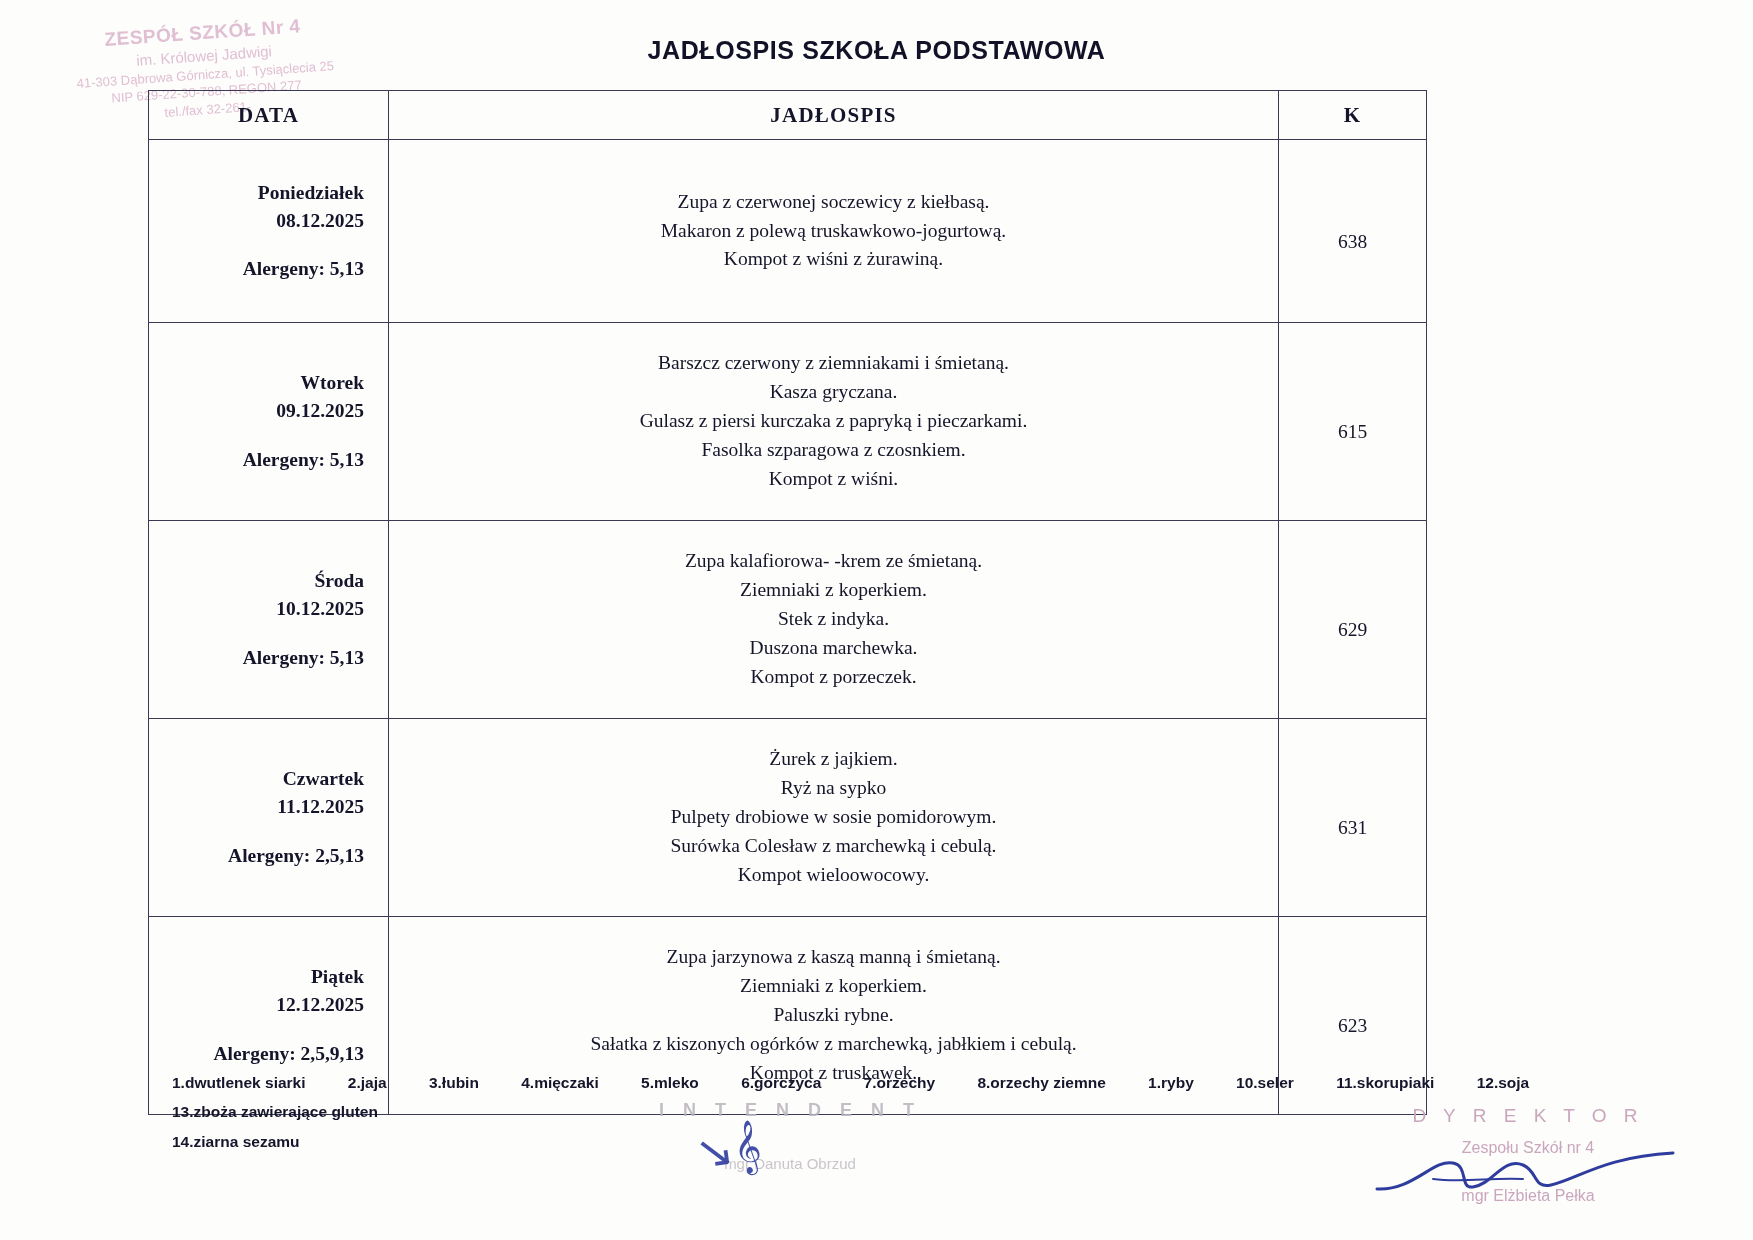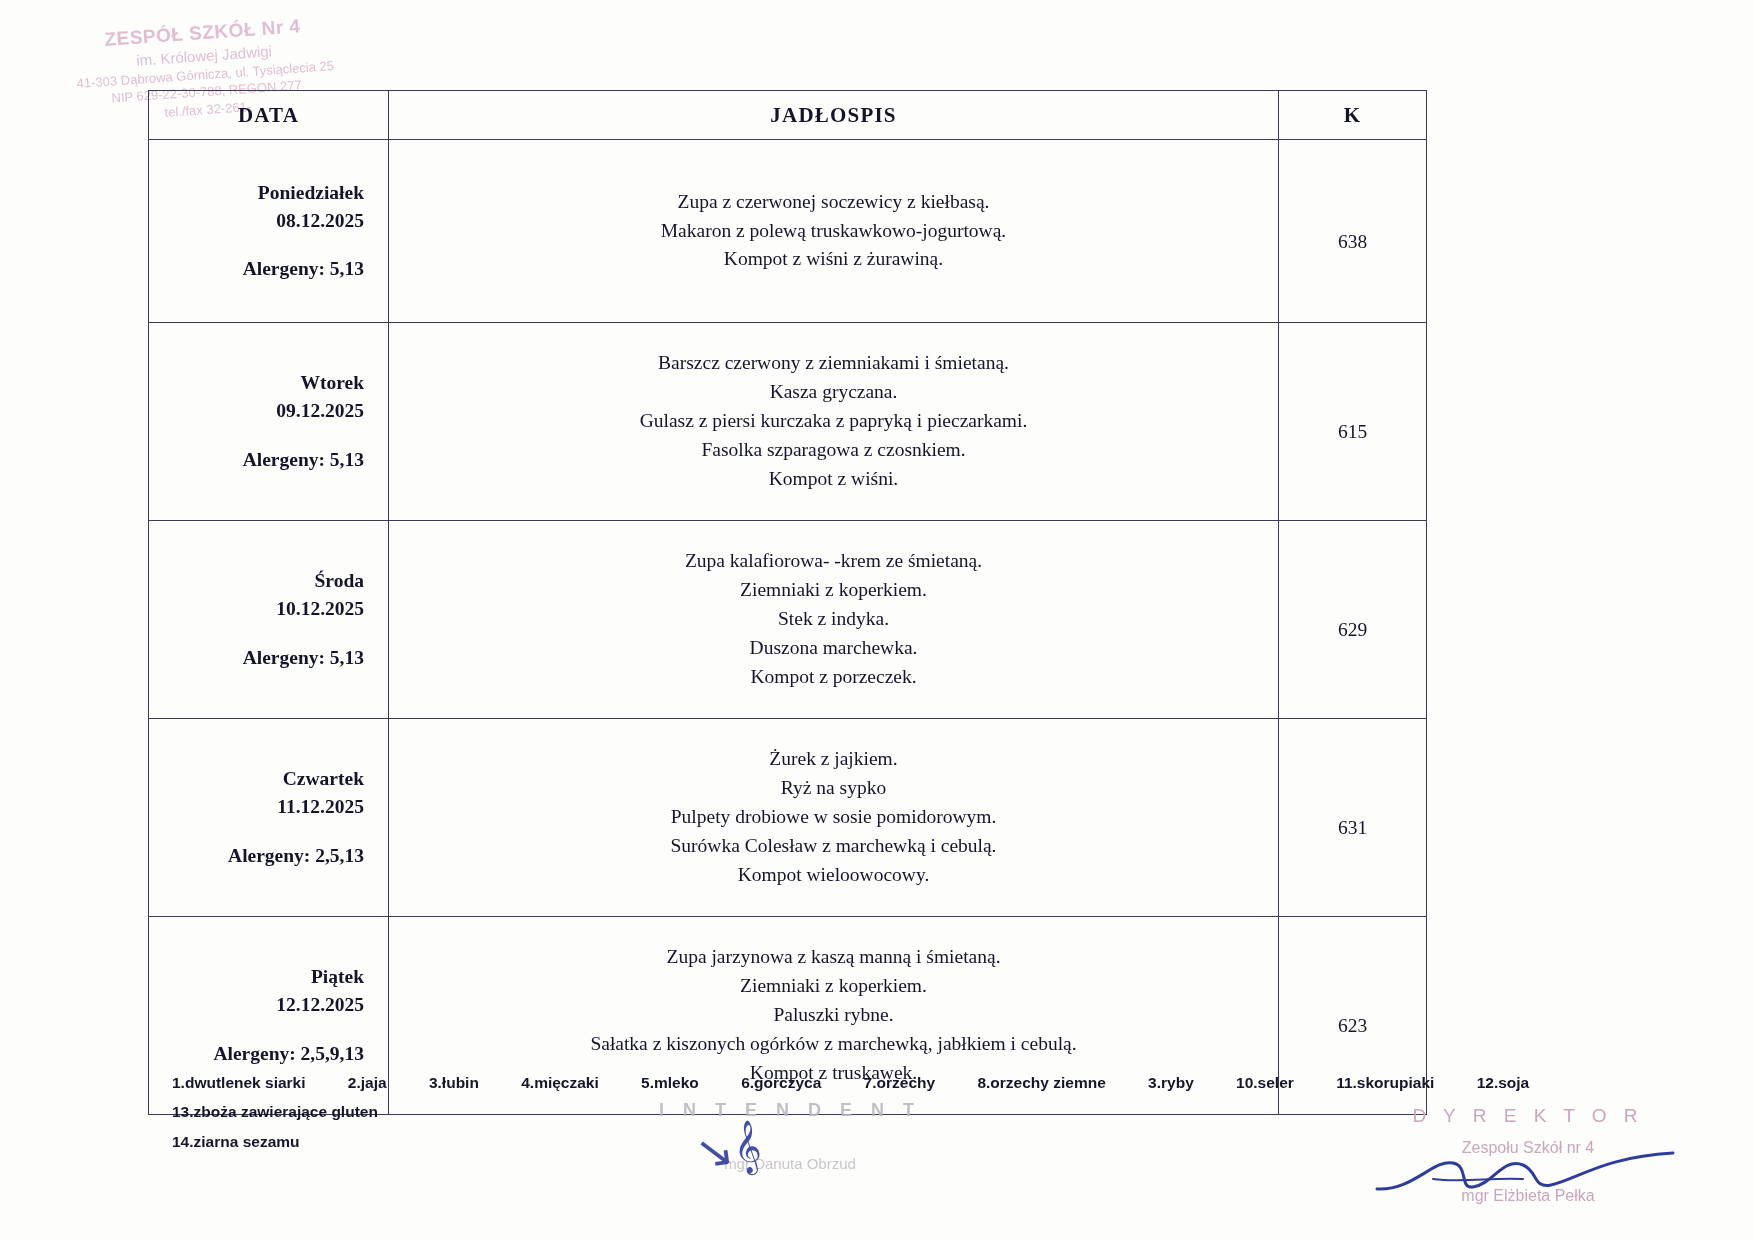--- a/index.html
+++ b/index.html
@@ -192,20 +192,21 @@
 <div class="page">
 
   <div class="stamp">
     <div class="s1">ZESPÓŁ SZKÓŁ Nr 4</div>
     <div class="s2">im. Królowej Jadwigi</div>
     <div class="s3">41-303 Dąbrowa Górnicza, ul. Tysiąclecia 25</div>
     <div class="s4">NIP 629-22-30-788, REGON 277</div>
     <div class="s5">tel./fax 32-261-</div>
   </div>
 
+  <div class="doc-title">JADŁOSPIS SZKOŁA PODSTAWOWA</div>
 
   <table class="menu">
     <colgroup>
       <col class="c-date">
       <col class="c-menu">
       <col class="c-kcal">
     </colgroup>
     <thead>
       <tr>
         <th class="h-date">DATA</th>
@@ -296,21 +297,21 @@
 
   <div class="legend">
     <span class="item">1.dwutlenek siarki</span>
     <span class="item">2.jaja</span>
     <span class="item">3.łubin</span>
     <span class="item">4.mięczaki</span>
     <span class="item">5.mleko</span>
     <span class="item">6.gorczyca</span>
     <span class="item">7.orzechy</span>
     <span class="item">8.orzechy ziemne</span>
-    <span class="item">3.ryby</span>
+    <span class="item">1.ryby</span>
     <span class="item">10.seler</span>
     <span class="item">11.skorupiaki</span>
     <span class="item">12.soja</span>
     <span class="item">13.zboża zawierające gluten</span>
     <br>
     <span class="item">14.ziarna sezamu</span>
   </div>
 
   <div class="sig-intendent">
     <div class="role">I N T E N D E N T</div>

